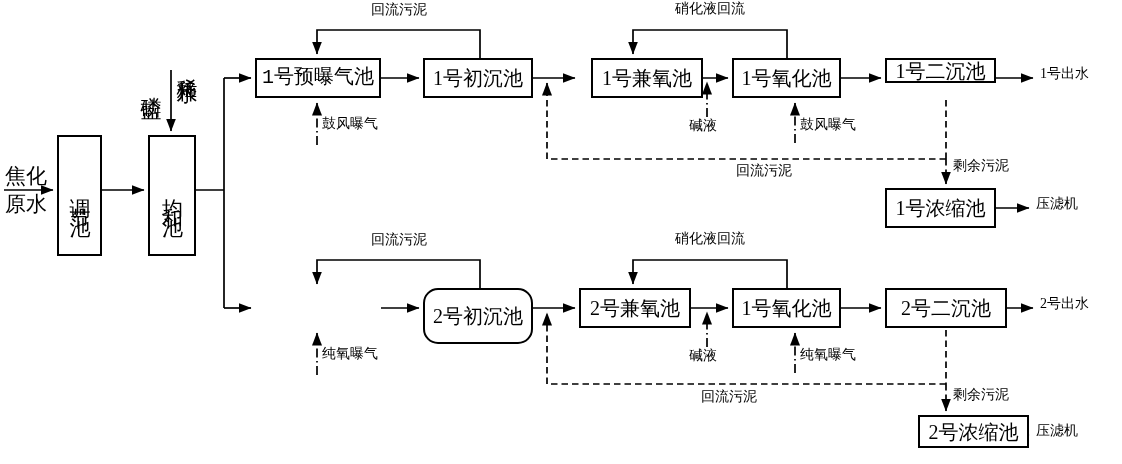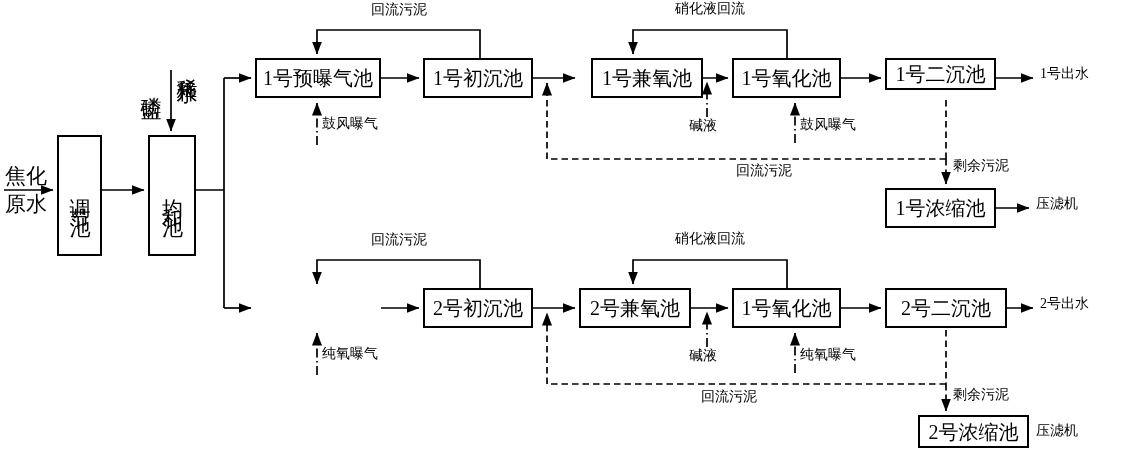--- a/index.html
+++ b/index.html
@@ -115,50 +115,50 @@
 原水</div>
   <div class="box" style="left:57px;top:135px;width:45px;height:121px;">
     <span class="vtext">调节池</span>
   </div>
   <div class="box" style="left:148px;top:135px;width:48px;height:121px;">
     <span class="vtext">均和池</span>
   </div>
   <div class="vlbl" style="left:140px;top:80px;">磷盐</div>
   <div class="vlbl" style="left:176px;top:62px;">稀释水</div>
 
-  <div class="box" style="left:255px;top:58px;width:126px;height:40px;">
+  <div class="box" style="left:255px;top:58px;width:126px;height:40px;font-family:Liberation Mono, monospace;">
     <span>1号预曝气池</span>
   </div>
   <div class="box" style="left:423px;top:58px;width:110px;height:40px;">
     <span>1号初沉池</span>
   </div>
   <div class="box" style="left:579px;top:58px;width:112px;height:40px;margin-left:12px;">
     <span>1号兼氧池</span>
   </div>
   <div class="box" style="left:732px;top:58px;width:109px;height:40px;">
     <span>1号氧化池</span>
   </div>
-  <div class="box" style="left:885px;top:58px;width:111px;height:32px;">
+  <div class="box" style="left:885px;top:58px;width:111px;height:25px;">
     <span>1号二沉池</span>
   </div>
   <div class="box" style="left:885px;top:188px;width:111px;height:40px;">
     <span>1号浓缩池</span>
   </div>
 
   <div class="lbl ctr" style="left:399px;top:3px;">回流污泥</div>
   <div class="lbl ctr" style="left:710px;top:2px;">硝化液回流</div>
   <div class="lbl" style="left:322px;top:117px;">鼓风曝气</div>
   <div class="lbl ctr" style="left:703px;top:119px;">碱液</div>
   <div class="lbl" style="left:800px;top:118px;">鼓风曝气</div>
   <div class="lbl ctr" style="left:764px;top:164px;">回流污泥</div>
   <div class="lbl" style="left:953px;top:159px;">剩余污泥</div>
   <div class="lbl" style="left:1040px;top:67px;">1号出水</div>
   <div class="lbl" style="left:1036px;top:197px;">压滤机</div>
 
-  <div class="box" style="left:423px;top:288px;width:110px;height:40px;">
+  <div class="box" style="left:423px;top:288px;width:110px;height:56px;border-radius:15px;">
     <span>2号初沉池</span>
   </div>
   <div class="box" style="left:579px;top:288px;width:112px;height:40px;">
     <span>2号兼氧池</span>
   </div>
   <div class="box" style="left:732px;top:288px;width:109px;height:40px;">
     <span>1号氧化池</span>
   </div>
   <div class="box" style="left:885px;top:288px;width:122px;height:40px;">
     <span>2号二沉池</span>

